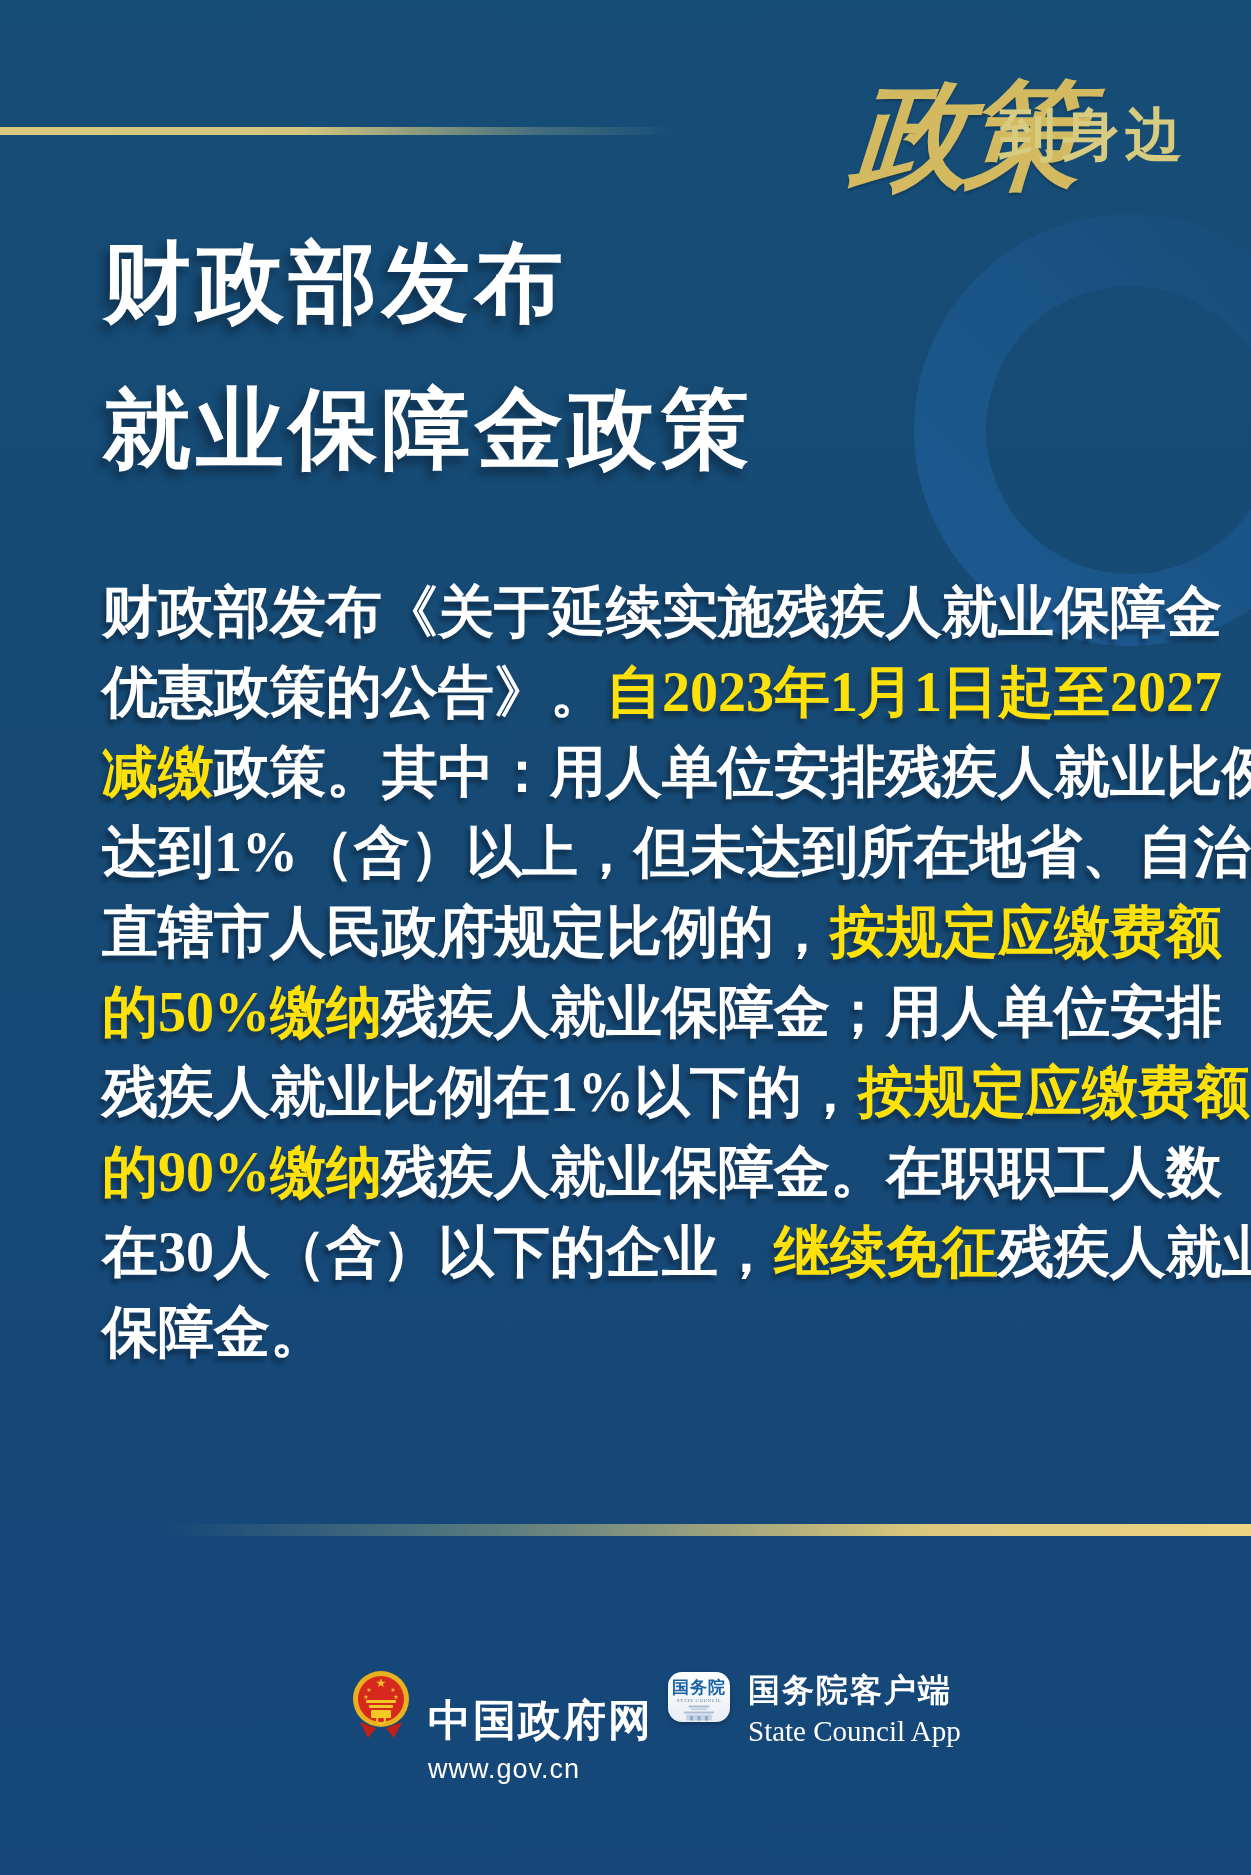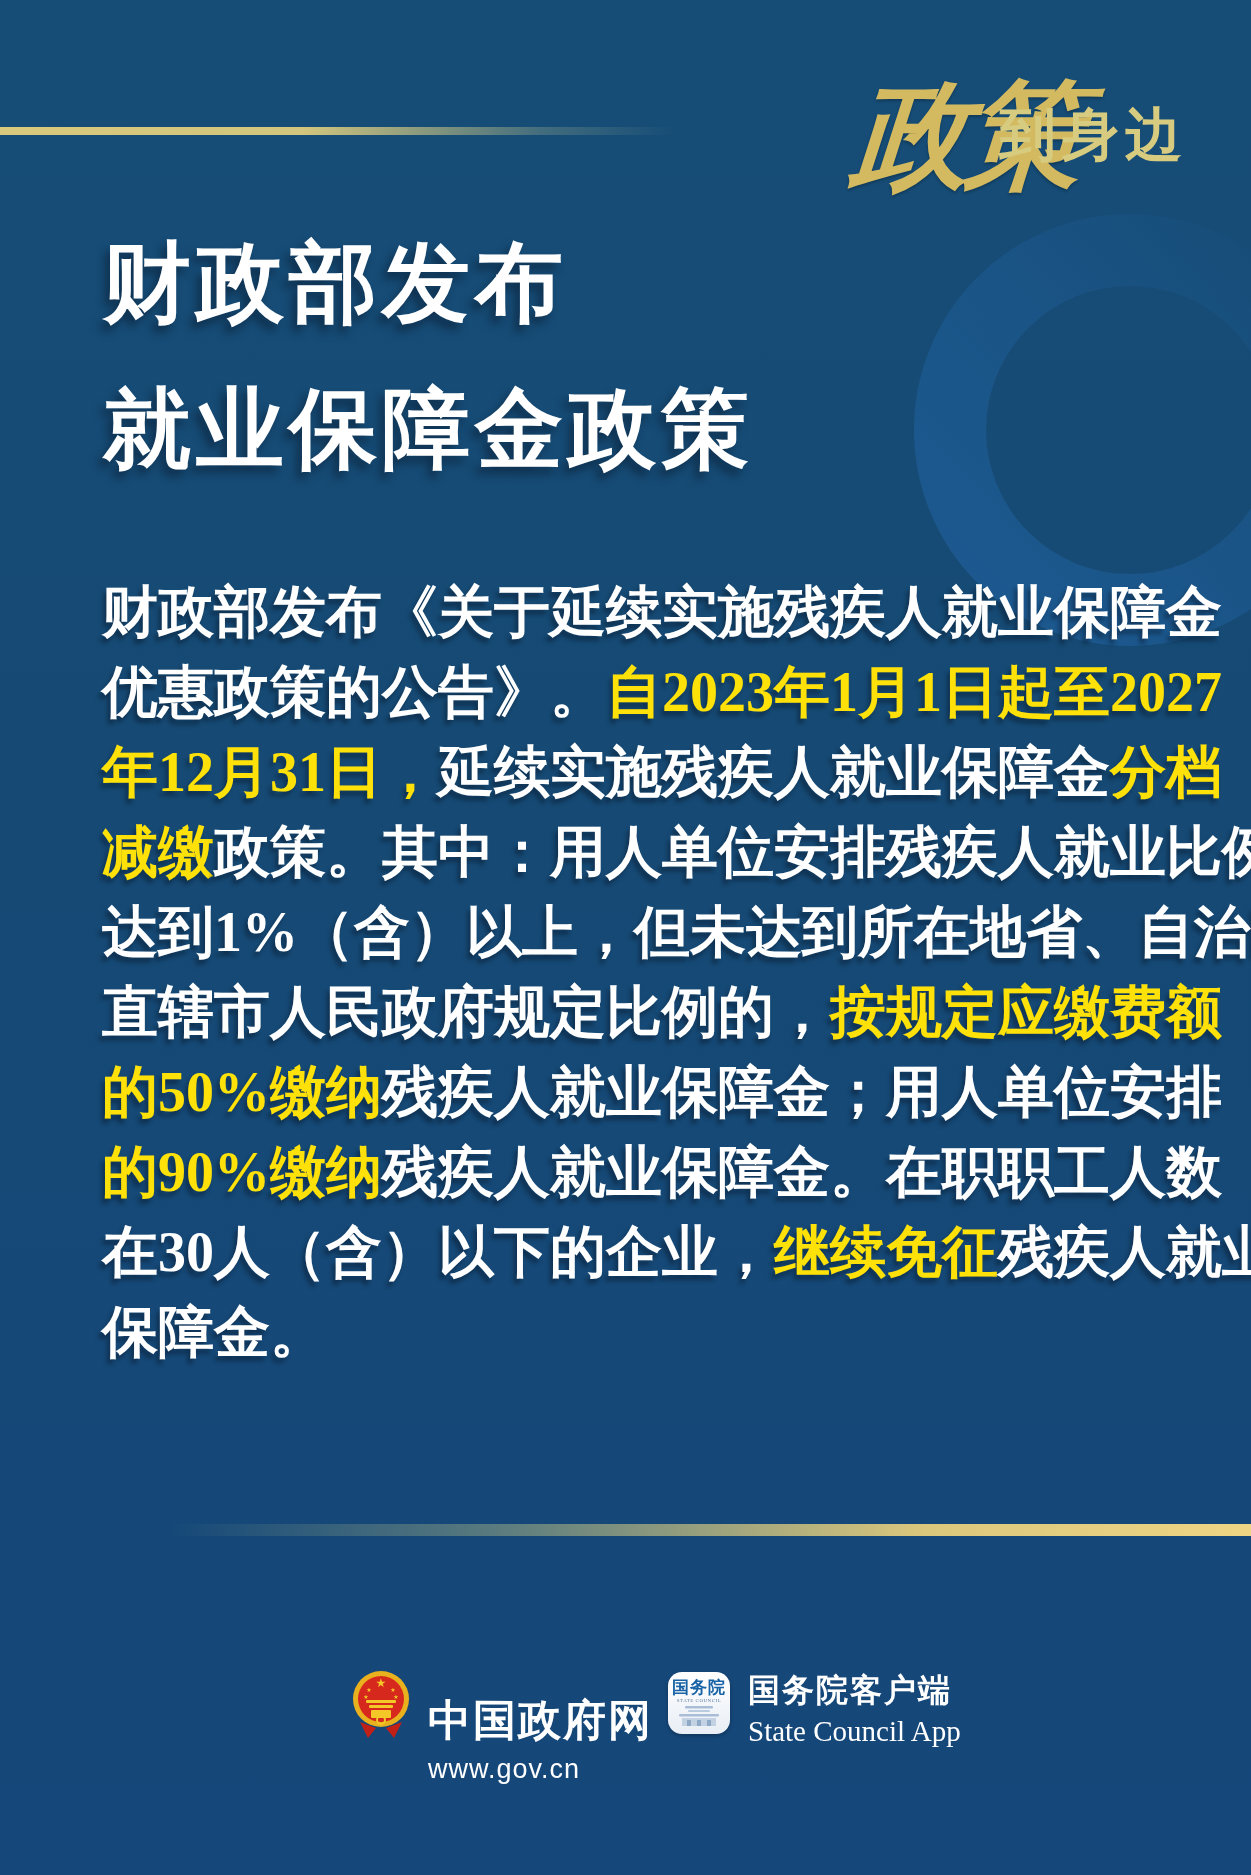--- a/index.html
+++ b/index.html
@@ -59,21 +59,21 @@
     background:linear-gradient(90deg,rgba(214,200,120,0) 0%,rgba(173,185,135,.45) 30%,#dcc87c 70%,#eed584 100%);
   }
   
   .footer-item{position:absolute;display:flex;align-items:flex-start;}
   .gov-group{left:352px;top:1670px;}
   .app-group{left:668px;top:1672px;}
   .emblem{width:58px;height:72px;margin-right:18px;flex:0 0 auto;}
   .gov-name{font-size:43px;font-weight:bold;color:#ffffff;line-height:1.1;letter-spacing:2px;margin-top:27px;}
   .gov-url{font-size:27px;color:#ffffff;margin-top:10px;letter-spacing:1px;}
   .app-icon{
-    width:62px;height:62px;margin-right:18px;flex:0 0 auto;
+    width:62px;height:50px;margin-right:18px;flex:0 0 auto;
     background:linear-gradient(180deg,#ffffff 0%,#e9eef5 100%);
     border-radius:14px;overflow:hidden;
     display:flex;flex-direction:column;align-items:center;justify-content:flex-start;
     box-shadow:0 2px 4px rgba(0,0,0,.25);
   }
   .app-icon-title{font-size:17px;font-weight:bold;color:#1763a6;line-height:1;margin-top:7px;letter-spacing:1px;}
   .app-icon-sub{font-size:5px;color:#5a7da0;letter-spacing:.5px;margin-top:2px;font-family:"Liberation Serif", serif;}
   .app-icon-building{margin-top:1px;}
   .app-name{font-size:32px;font-weight:bold;color:#ffffff;line-height:1.15;letter-spacing:2px;}
   .app-sub{font-size:29px;color:#ffffff;margin-top:6px;font-family:"Liberation Serif", serif;}
@@ -103,25 +103,25 @@
   </div>
 
   <div class="title">
     <div>财政部发布</div>
     <div>就业保障金政策</div>
   </div>
 
   <div class="body-copy">
     <div><span class="seg w">财政部发布《关于延续实施残疾人就业保障金</span></div>
     <div><span class="seg w">优惠政策的公告》。</span><span class="seg y">自2023年1月1日起至2027</span></div>
-    <div><span class="seg y">年12月31日，</span><span class="seg w">延续实施残疾人就业保障金</span><span class="seg y">分档</span></div>
     <div><span class="seg y">减缴</span><span class="seg w">政策。其中：用人单位安排残疾人就业比例</span></div>
     <div><span class="seg w">达到1%（含）以上，但未达到所在地省、自治区、</span></div>
     <div><span class="seg w">直辖市人民政府规定比例的，</span><span class="seg y">按规定应缴费额</span></div>
     <div><span class="seg y">的50%缴纳</span><span class="seg w">残疾人就业保障金；用人单位安排</span></div>
+    <div><span class="seg w">残疾人就业比例在1%以下的，</span><span class="seg y">按规定应缴费额</span></div>
     <div><span class="seg y">的90%缴纳</span><span class="seg w">残疾人就业保障金。在职职工人数</span></div>
     <div><span class="seg w">在30人（含）以下的企业，</span><span class="seg y">继续免征</span><span class="seg w">残疾人就业</span></div>
     <div><span class="seg w">保障金。</span></div>
   </div>
 
   <div class="bottom-rule"></div>
 
   <div class="footer-item gov-group">
     <svg class="emblem" viewBox="0 0 58 72">
       <path d="M8 52 L16 68 L24 58 Z" fill="#c21f17"></path>

